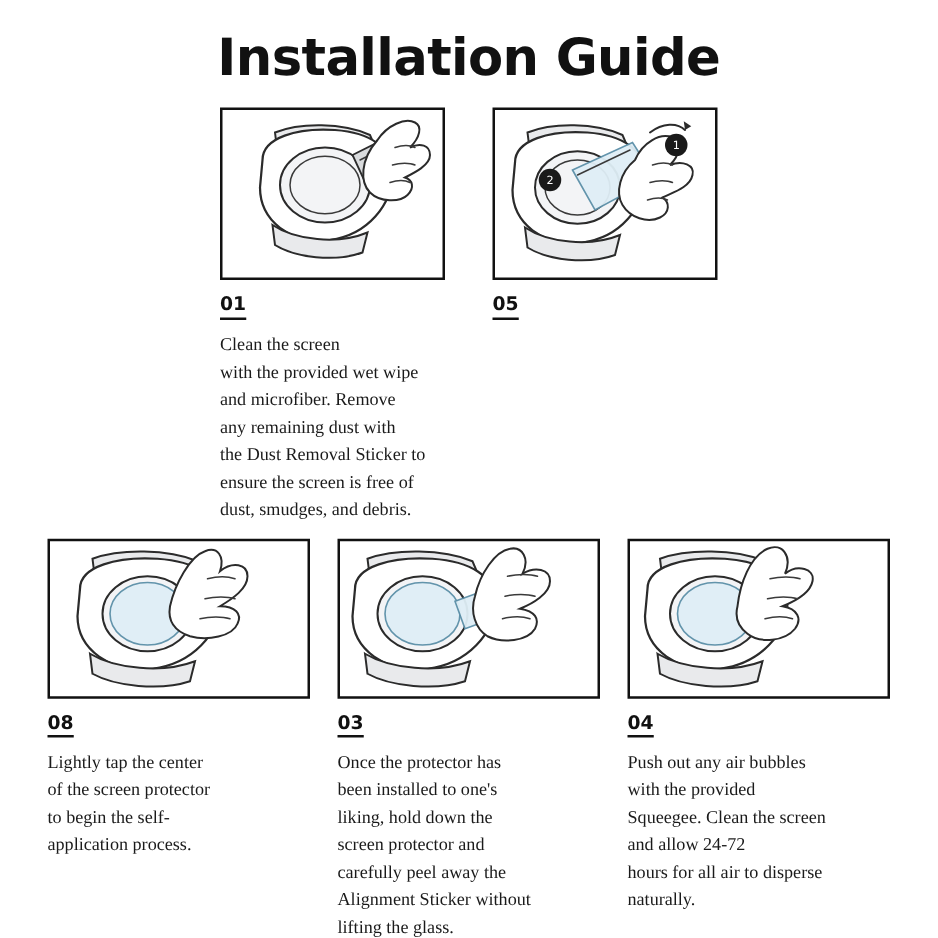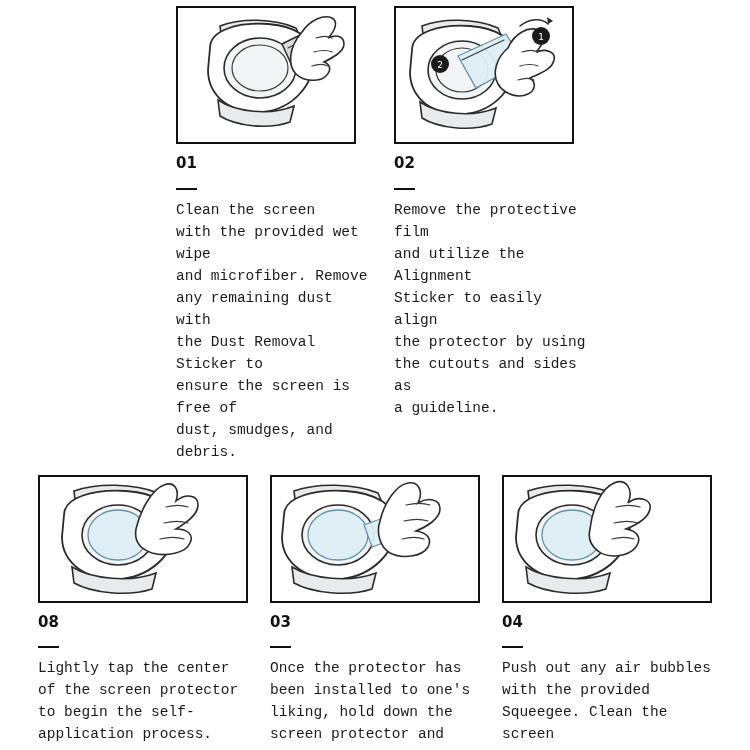--- a/index.html
+++ b/index.html
@@ -63,31 +63,31 @@
   .frame.wide { width: 180px; height: 138px; }
   .frame.narrow { width: 210px; height: 128px; }
 
   .step-num {
     font-size: 15px;
     font-weight: bold;
     color: #111;
     margin-top: 11px;
     display: inline-block;
     border-bottom: 2px solid #111;
-    padding-bottom: 16px;
+    padding-bottom: 2px;
     line-height: 1.1;
     font-family: "DejaVu Sans", sans-serif;
   }
   .step-text {
     font-size: 14.5px;
     line-height: 1.52;
     color: #1a1a1a;
     margin-top: 9px;
     white-space: pre-line;
-    font-family: Liberation Mono, monospace;
+    font-family: Liberation Serif, serif;
   }
 
   
   .step.wide .step-text { width: 196px; }
   .step.narrow .step-text { width: 215px; }
 
   
   svg { display: block; }
   .ln { fill: none; stroke: #2b2b2b; stroke-width: 1.6; stroke-linejoin: round; stroke-linecap: round; }
   .ln-thin { fill: none; stroke: #3a3a3a; stroke-width: 1.2; stroke-linecap: round; }
@@ -98,20 +98,21 @@
   .handfill { fill: #ffffff; stroke: #2b2b2b; stroke-width: 1.6; }
   .greyfill { fill: #d9dbdd; stroke: #2b2b2b; stroke-width: 1.5; }
   .badge { fill: #1a1a1a; }
   .badge-t { fill: #ffffff; font-size: 9px; font-family: "DejaVu Sans", sans-serif; text-anchor: middle; }
 </style>
 </head>
 <body>
 
 <div class="page">
 
+  <h1 class="title">Installation Guide</h1>
 
   <div class="row1">
 
     <div class="step wide">
       <div class="frame wide">
         <svg width="176" height="134" viewBox="0 0 176 134">
 
           <path class="bandfill" d="M42 18 C62 10, 96 10, 118 20 L124 34 C104 24, 62 24, 44 34 Z"></path>
 
           <path class="watchbody" d="M32 40 C32 22, 60 14, 90 16 C118 18, 136 30, 136 50 C136 76, 116 100, 86 104 C54 108, 30 88, 30 62 Z"></path>
@@ -163,27 +164,21 @@
           <circle class="badge" cx="145" cy="28" r="9"></circle>
           <text class="badge-t" x="145" y="31.5">1</text>
 
           <circle class="badge" cx="44" cy="56" r="9"></circle>
           <text class="badge-t" x="44" y="59.5">2</text>
 
           <path class="ln" d="M124 18 C134 10, 146 10, 152 16" stroke-width="1.5"></path>
           <path d="M152 16 l-1 -7 l6 4 z" fill="#2b2b2b"></path>
         </svg>
       </div>
-      <div class="step-num">02</div>
-      <div class="step-text">Remove the protective film
-and utilize the Alignment
-Sticker to easily align
-the protector by using
-the cutouts and sides as
-a guideline.</div>
+      <div class="step-num">05</div>
     </div>
   </div>
 
   <div class="row2">
 
     <div class="step narrow">
       <div class="frame narrow">
         <svg width="206" height="124" viewBox="0 0 206 124">
           <path class="bandfill" d="M34 14 C56 6, 94 6, 118 16 L124 30 C102 20, 56 20, 36 30 Z"></path>
           <path class="watchbody" d="M24 38 C24 20, 54 12, 86 14 C116 16, 136 28, 136 48 C136 74, 114 98, 82 102 C48 106, 22 86, 22 60 Z"></path>

